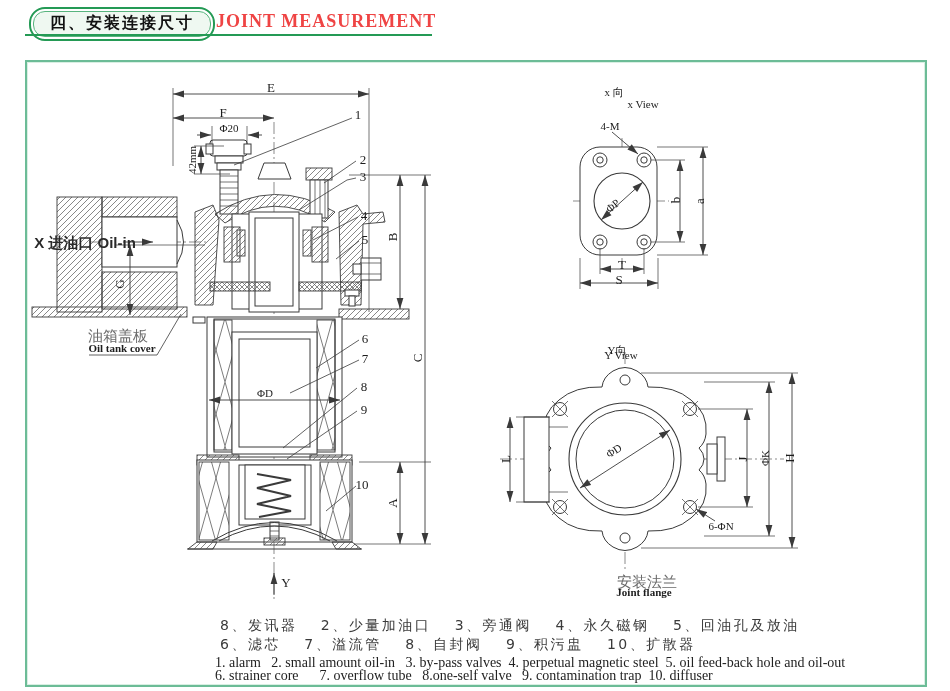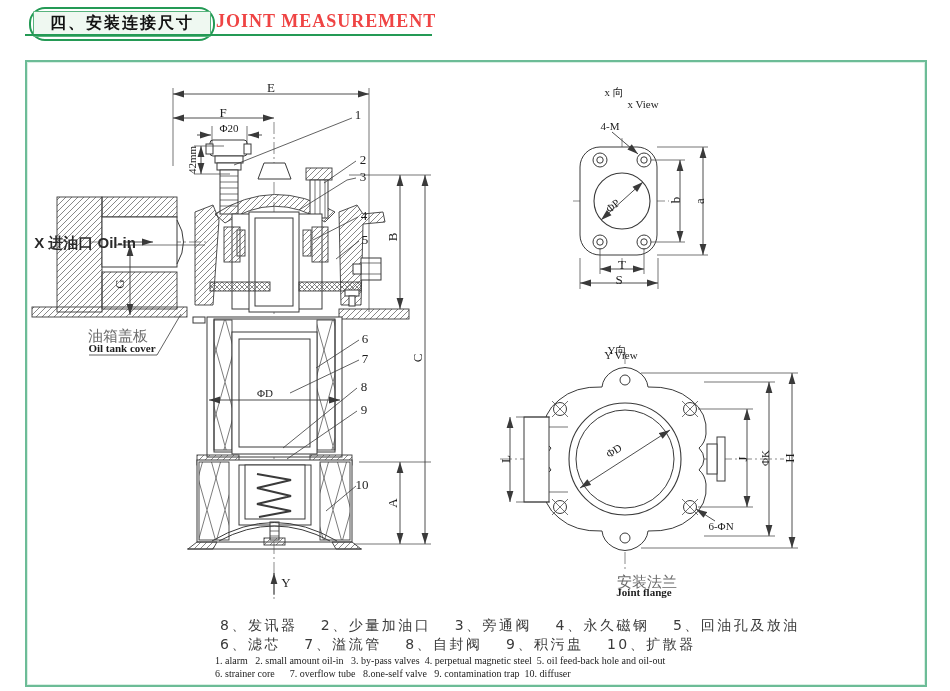--- a/index.html
+++ b/index.html
@@ -2,21 +2,21 @@
 <html><head>
 <meta charset="utf-8">
 <style>
   html,body{margin:0;padding:0;}
   body{width:950px;height:691px;position:relative;background:#ffffff;overflow:hidden;
        font-family:"Liberation Sans", sans-serif;}
   
   .hdr{position:absolute;left:0;top:0;width:950px;height:56px;}
   .pill{position:absolute;left:29px;top:7px;border:2px solid #249a55;border-radius:16px;
         padding:2px;background:#ffffff;}
-  .pill-inner{border:1px solid #58b47e;border-radius:1px;background:#eff8f1;
+  .pill-inner{border:1px solid #58b47e;border-radius:12px;background:#eff8f1;
         padding:1px 16px 2px 16px;font-size:16px;font-weight:bold;color:#111;
         letter-spacing:2px;white-space:nowrap;}
   .title-en{position:absolute;left:216px;top:11px;font-family:"Liberation Serif",serif;
         font-weight:bold;font-size:18px;color:#ef4444;letter-spacing:1px;white-space:nowrap;}
   .rule{position:absolute;left:25px;top:34px;width:407px;height:2px;background:#249a55;}
   
   .box{position:absolute;left:25px;top:60px;width:898px;height:623px;
        border:2px solid #6cbc97;box-shadow:inset 0 0 0 1px #d9efe3;background:#fff;}
   .box svg{position:absolute;left:0;top:0;}
   
@@ -25,21 +25,21 @@
   .sm{font-size:11px;}
   .zh{font-family:"Liberation Sans",sans-serif;font-size:15px;color:#2a2a2a;}
   .gy{color:#6a6a6a;text-align:right;}
   .r90{transform:translate(-50%,-50%) rotate(-90deg);}
   .d40{transform:translate(-50%,-50%) rotate(-40deg);}
   .d33{transform:translate(-50%,-50%) rotate(-33deg);}
   .bold{font-weight:bold;}
   
   .leg-zh{position:absolute;font-family:"DejaVu Sans",sans-serif;font-size:14px;color:#3a3a3a;
           letter-spacing:2.5px;white-space:pre;}
-  .leg-en{position:absolute;font-family:"Liberation Serif",serif;font-size:10px;color:#222;
+  .leg-en{position:absolute;font-family:"Liberation Serif",serif;font-size:14px;color:#222;
           white-space:pre;}
   
   .ln{fill:none;stroke:#3a3a3a;stroke-width:1;}
   .lnw{fill:#ffffff;stroke:#3a3a3a;stroke-width:1;}
   .ht{fill:url(#h45);stroke:#3a3a3a;stroke-width:0.9;}
   .xh{fill:url(#xhs);stroke:#3a3a3a;stroke-width:0.9;}
   .xb{fill:url(#xbig);stroke:#3a3a3a;stroke-width:0.9;}
   .cl{fill:none;stroke:#5a5a5a;stroke-width:0.7;stroke-dasharray:12 3 2 3;}
   .dim{fill:none;stroke:#3a3a3a;stroke-width:0.9;}
   .ext{fill:none;stroke:#3a3a3a;stroke-width:0.7;}

